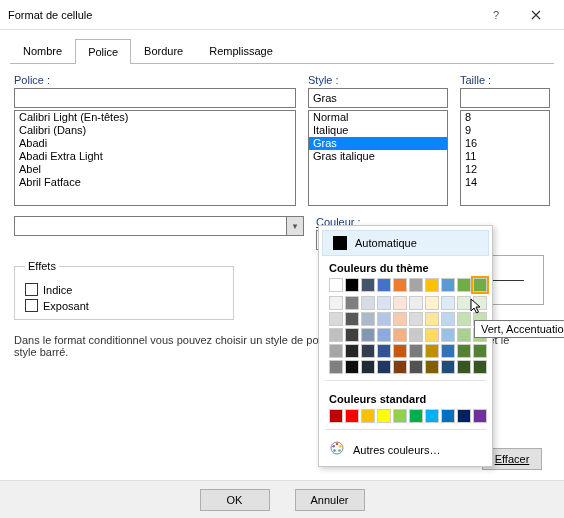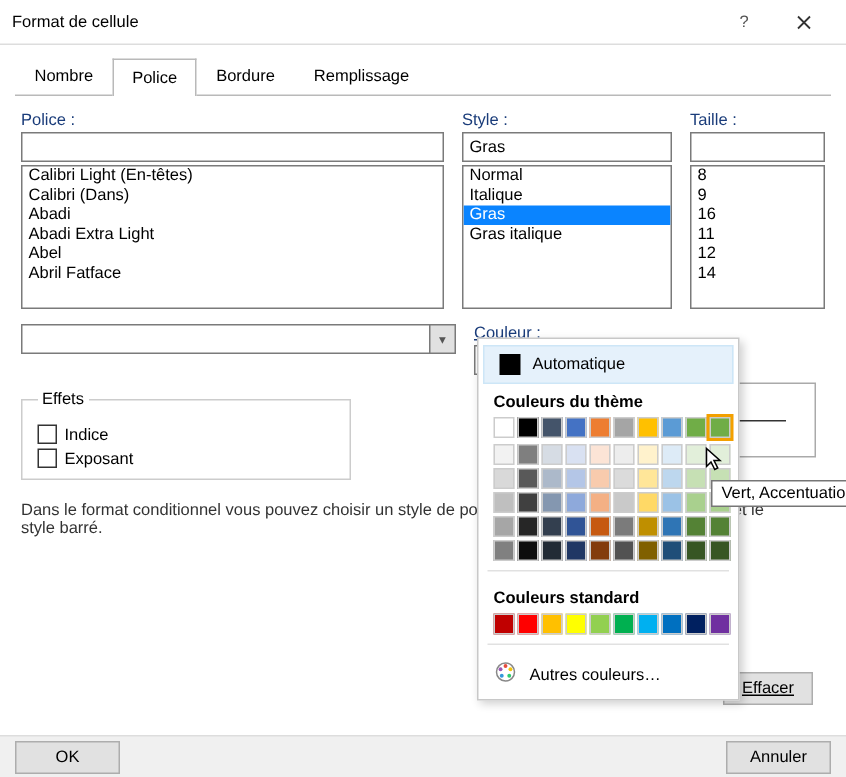--- a/index.html
+++ b/index.html
@@ -25,21 +25,21 @@
 .combo .dd.active { background: #c0dfff; border-color: #0078d7; }
 .fieldset { border: 1px solid #ccc; margin-top: 10px; padding: 8px 10px 4px 10px; width: 220px; }
 .fieldset legend { padding: 0 3px; }
 .chk { display: flex; align-items: center; gap: 5px; margin: 3px 0; }
 .chk .box { width: 13px; height: 13px; border: 1px solid #333; display: flex; align-items: center; justify-content: center; }
 .chk .box.checked::after { content: ""; width: 7px; height: 7px; background: #333; }
 .chk .box.checked { background:#fff; }
 .chk .box.checked::after { content:"■"; font-size:9px; line-height:9px; color:#333; }
 .note { margin-top: 14px; color: #333; font-size: 11px; width: 520px; }
 .preview { border: 1px solid #aaa; width: 160px; height: 50px; position: absolute; right: 20px; top: 255px; display:flex; align-items:center; justify-content:center;}
-.footer { position: absolute; bottom: 0; left: 0; right: 0; height: 28px; background: #f0f0f0; border-top: 1px solid #ddd; display: flex; justify-content: space-between; align-items: center; gap: 25px; padding: 0 10px; }
+.footer { position: absolute; bottom: 0; left: 0; right: 0; height: 38px; background: #f0f0f0; border-top: 1px solid #ddd; display: flex; justify-content: center; align-items: center; gap: 25px; padding: 0 10px; }
 .btn { min-width: 70px; height: 22px; border: 1px solid #adadad; background: #e1e1e1; display: flex; align-items: center; justify-content: center; }
 .btn.small { min-width: 60px; position: absolute; right: 22px; top: 448px; }
 
 .panel { position: absolute; left: 318px; top: 225px; width: 175px; background: #fff; border: 1px solid #c8c8c8; box-shadow: 2px 2px 6px rgba(0,0,0,.2); padding: 4px 0 6px 0; z-index: 10; }
 .panel .auto { display: flex; align-items: center; gap: 8px; padding: 5px 10px; background: #e5f1fb; border:1px solid #cde6f7; margin:0 3px;}
 .panel .auto .sw { width: 14px; height: 14px; background: #000; }
 .panel .hd { font-weight: bold; padding: 6px 10px 4px 10px; }
 .panel .grid { display: grid; grid-template-columns: repeat(10, 14px); gap: 2px; padding: 0 10px; }
 .panel .grid .sw { width: 14px; height: 14px; border: 1px solid #ccc; }
 .panel .grid .sw.sel { outline: 2px solid #f3a000; }

